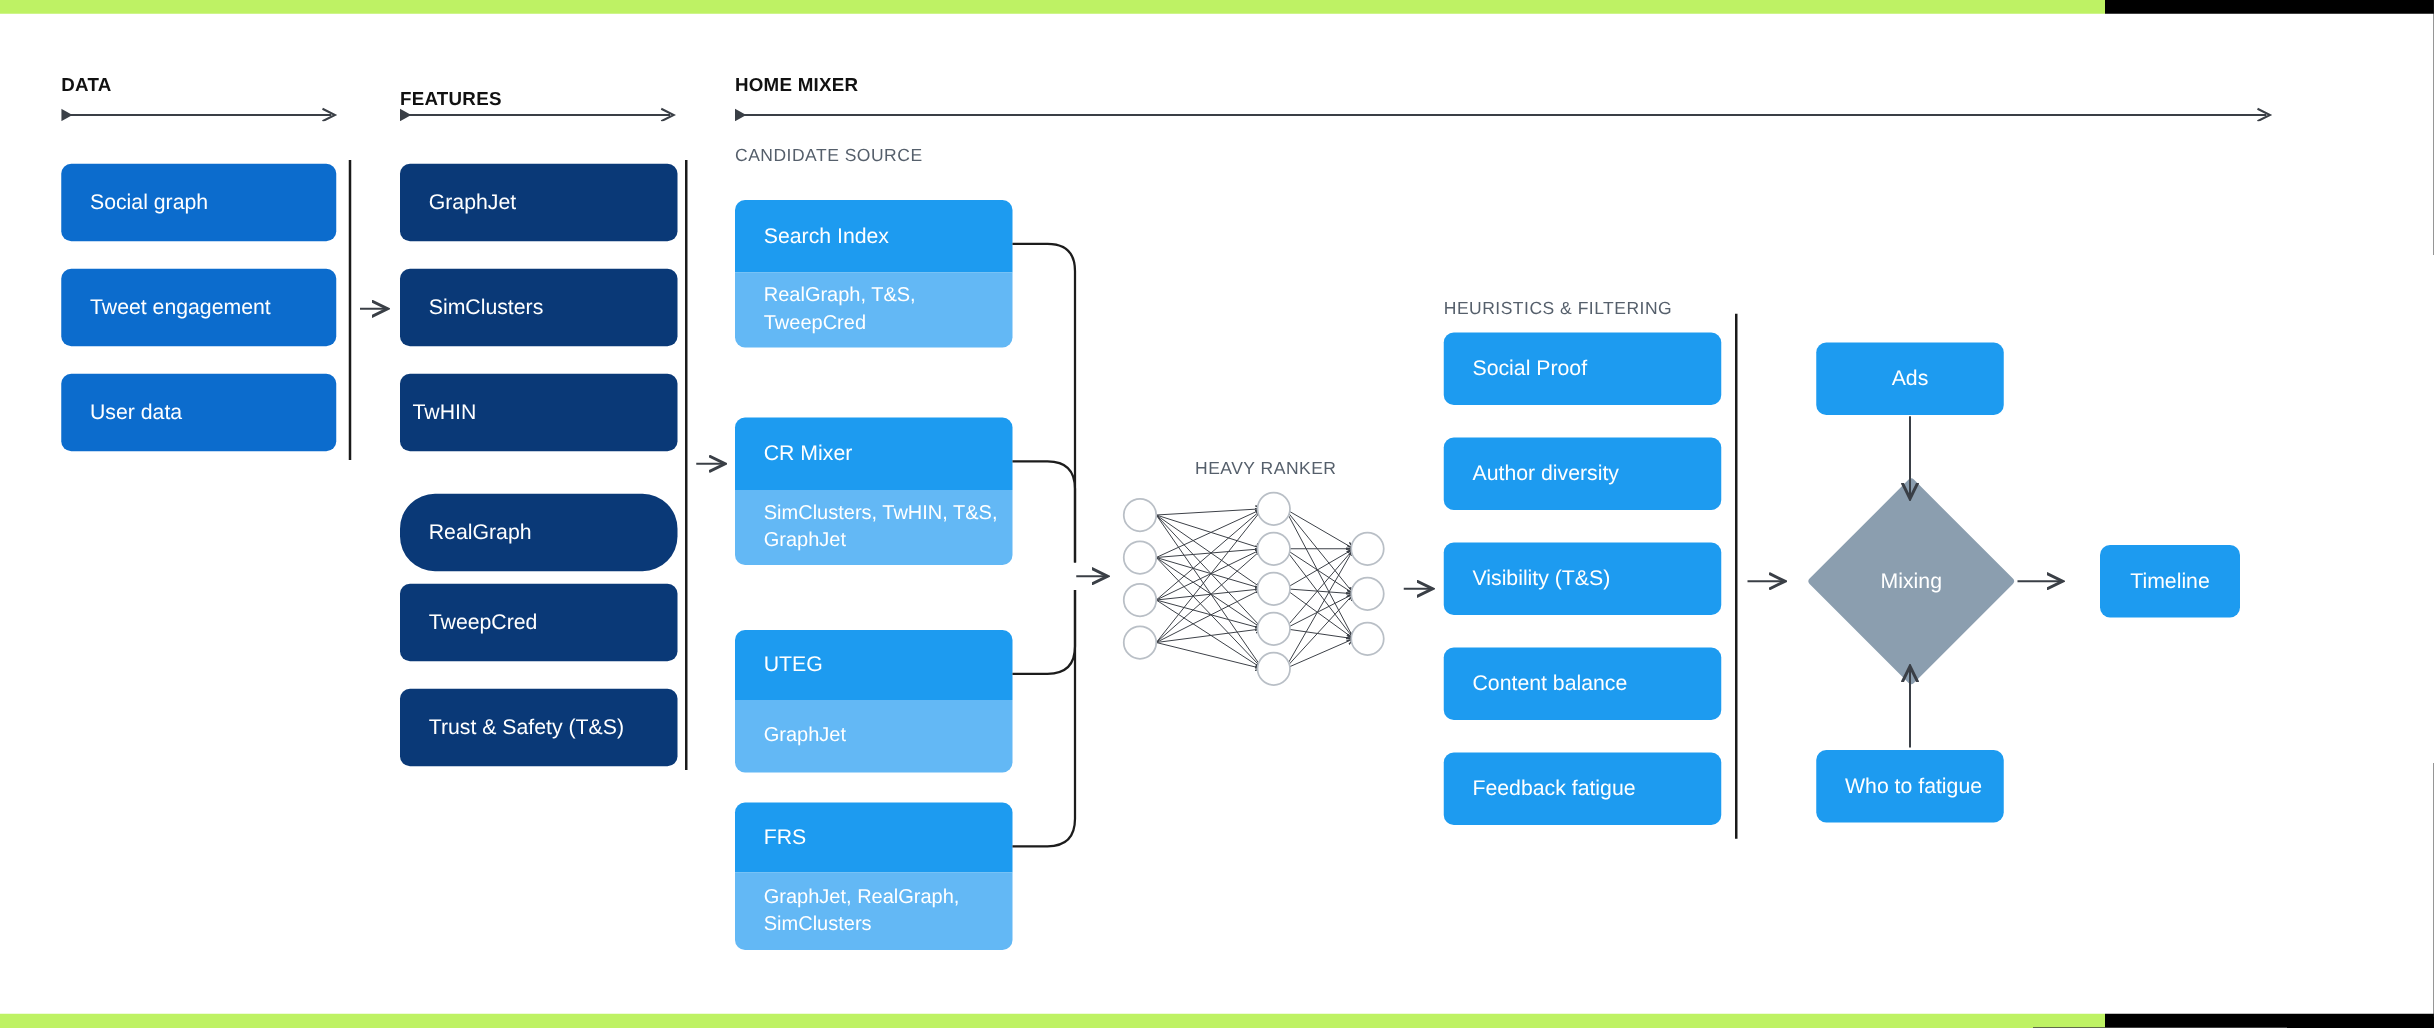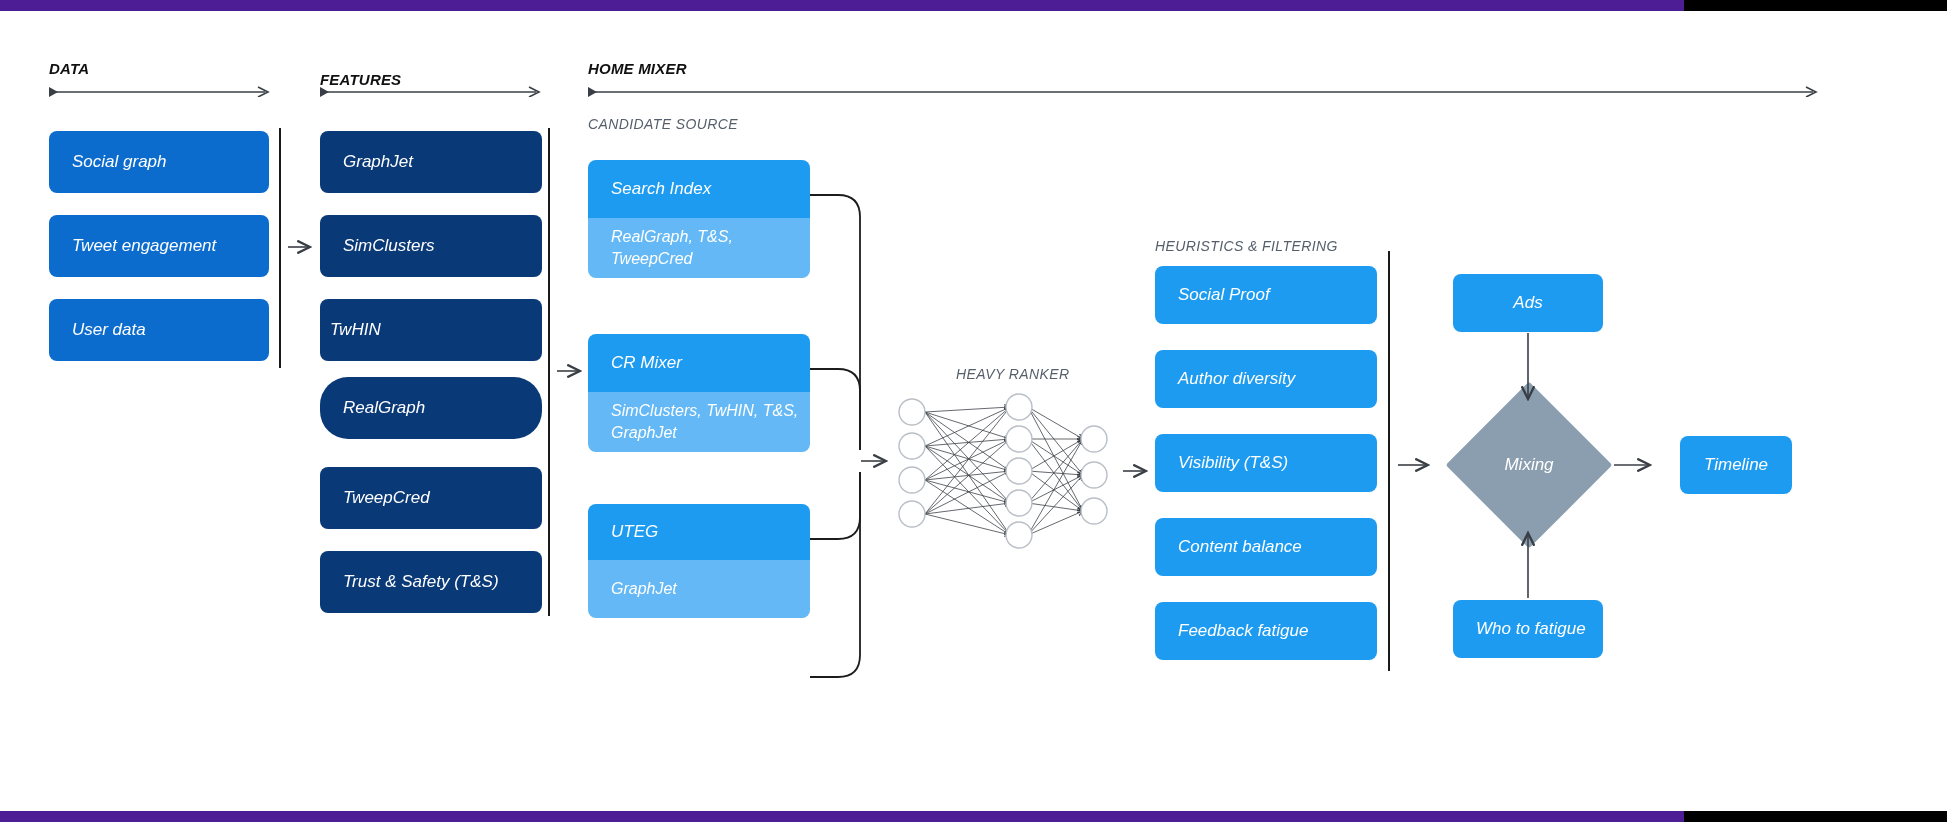--- a/index.html
+++ b/index.html
@@ -5,22 +5,21 @@
   * { box-sizing: border-box; margin: 0; padding: 0; }
   html, body {
     width: 1947px; height: 822px;
     background: #000;
     font-family: "Liberation Sans", sans-serif;
     overflow: hidden;
   }
   #stage {
     position: relative;
     width: 1684px; height: 822px;
-    background: #4c1d95;
-    font-style: italic;
+    background: #bef264;
   }
   #canvas {
     position: absolute;
     left: 0; top: 11px;
     width: 1947px; height: 800px;
     background: #ffffff;
   }
   .col-title {
     position: absolute;
     font-size: 15px;
@@ -165,21 +164,21 @@
 
     <div class="box box-feat" style="left:320px; top:120px; width:222px; height:62px;">
       <span>GraphJet</span>
     </div>
     <div class="box box-feat" style="left:320px; top:204px; width:222px; height:62px;">
       <span>SimClusters</span>
     </div>
     <div class="box box-feat" style="left:320px; top:288px; width:222px; height:62px;padding-left:10px;">
       <span>TwHIN</span>
     </div>
-    <div class="box box-feat" style="left:320px; top:366px; width:222px; height:62px;border-radius:28px;">
+    <div class="box box-feat" style="left:320px; top:384px; width:222px; height:62px;border-radius:28px;">
       <span>RealGraph</span>
     </div>
     <div class="box box-feat" style="left:320px; top:456px; width:222px; height:62px;">
       <span>TweepCred</span>
     </div>
     <div class="box box-feat" style="left:320px; top:540px; width:222px; height:62px;">
       <span>Trust &amp; Safety (T&amp;S)</span>
     </div>
 
     <div class="cs-group" style="left:588px; top:126px; width:222px;">
@@ -190,20 +189,24 @@
     <div class="cs-group" style="left:588px; top:300px; width:222px;">
       <div class="cs-head" style="height:58px;">CR Mixer</div>
       <div class="cs-body" style="height:60px;">SimClusters, TwHIN, T&amp;S, GraphJet</div>
     </div>
 
     <div class="cs-group" style="left:588px; top:470px; width:222px;">
       <div class="cs-head" style="height:56px;">UTEG</div>
       <div class="cs-body" style="height:58px;">GraphJet</div>
     </div>
 
+    <div class="cs-group" style="left:588px; top:608px; width:222px;">
+      <div class="cs-head" style="height:56px;">FRS</div>
+      <div class="cs-body" style="height:62px;">GraphJet, RealGraph, SimClusters</div>
+    </div>
 
     <div class="box box-heur" style="left:1155px; top:255px; width:222px; height:58px;">
       <span>Social Proof</span>
     </div>
     <div class="box box-heur" style="left:1155px; top:339px; width:222px; height:58px;">
       <span>Author diversity</span>
     </div>
     <div class="box box-heur" style="left:1155px; top:423px; width:222px; height:58px;">
       <span>Visibility (T&amp;S)</span>
     </div>

